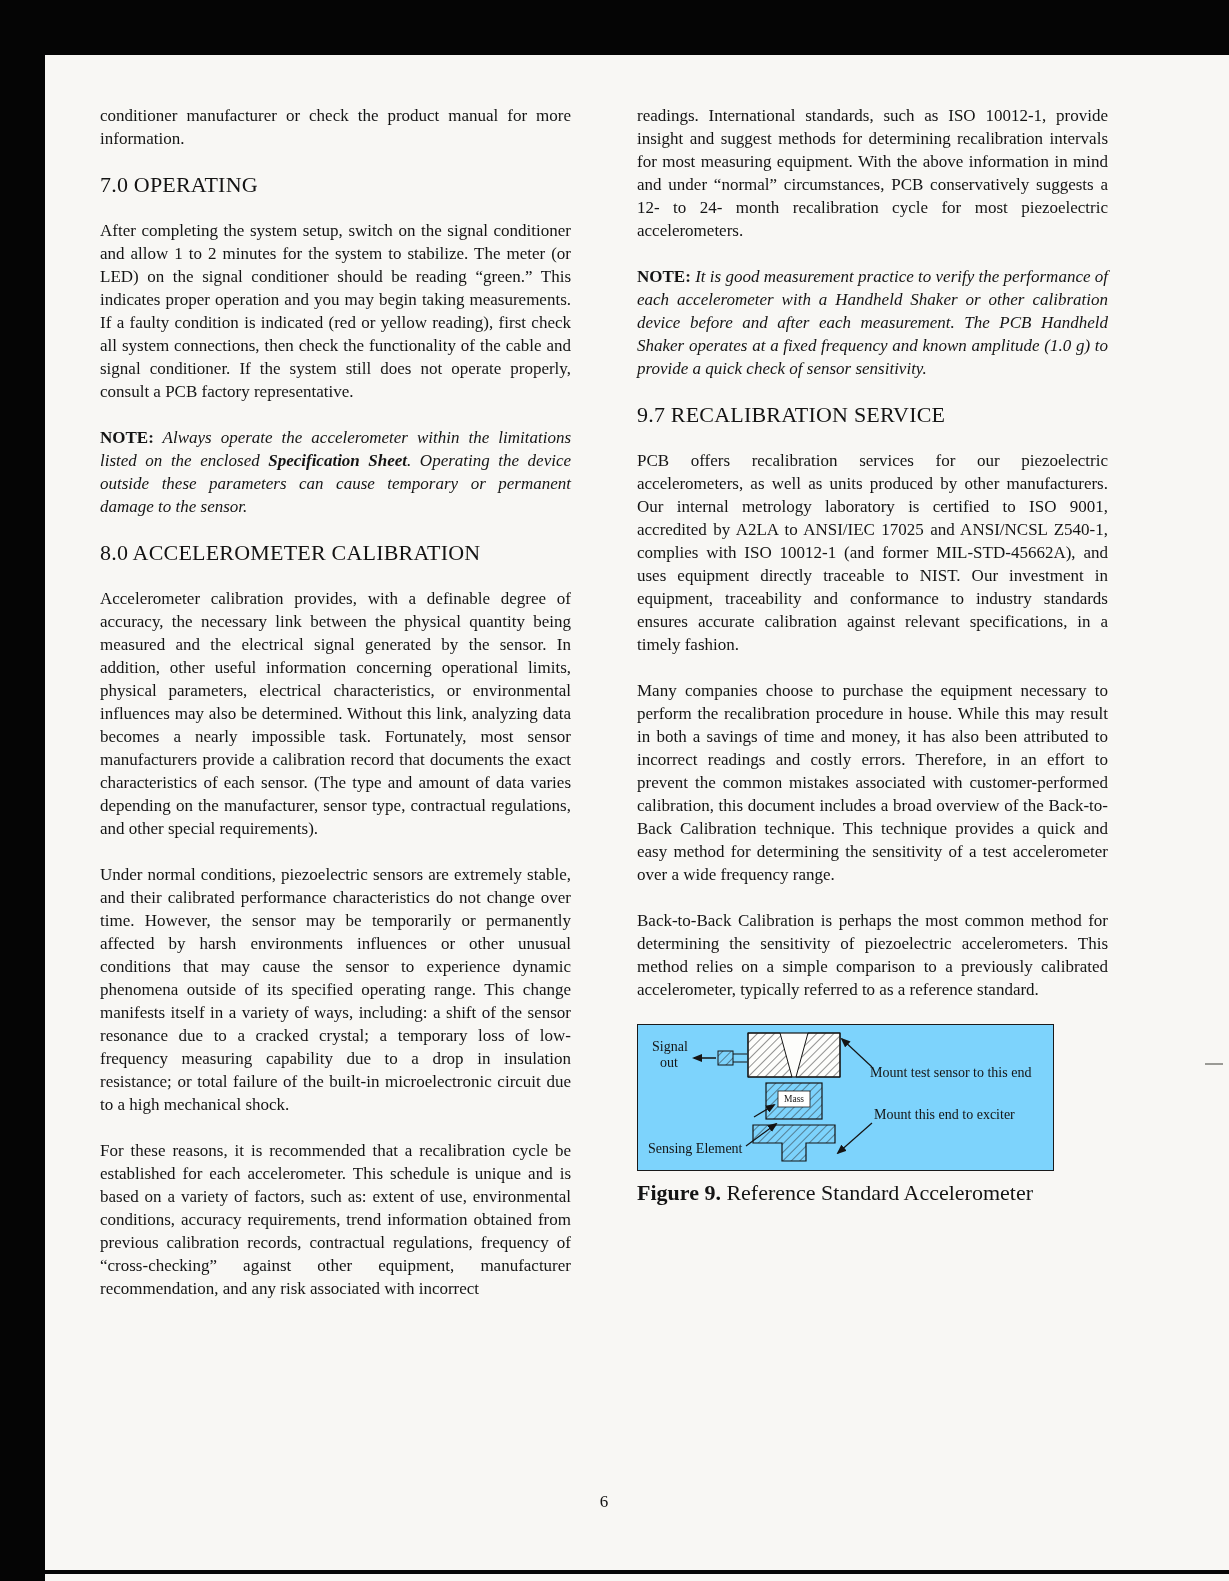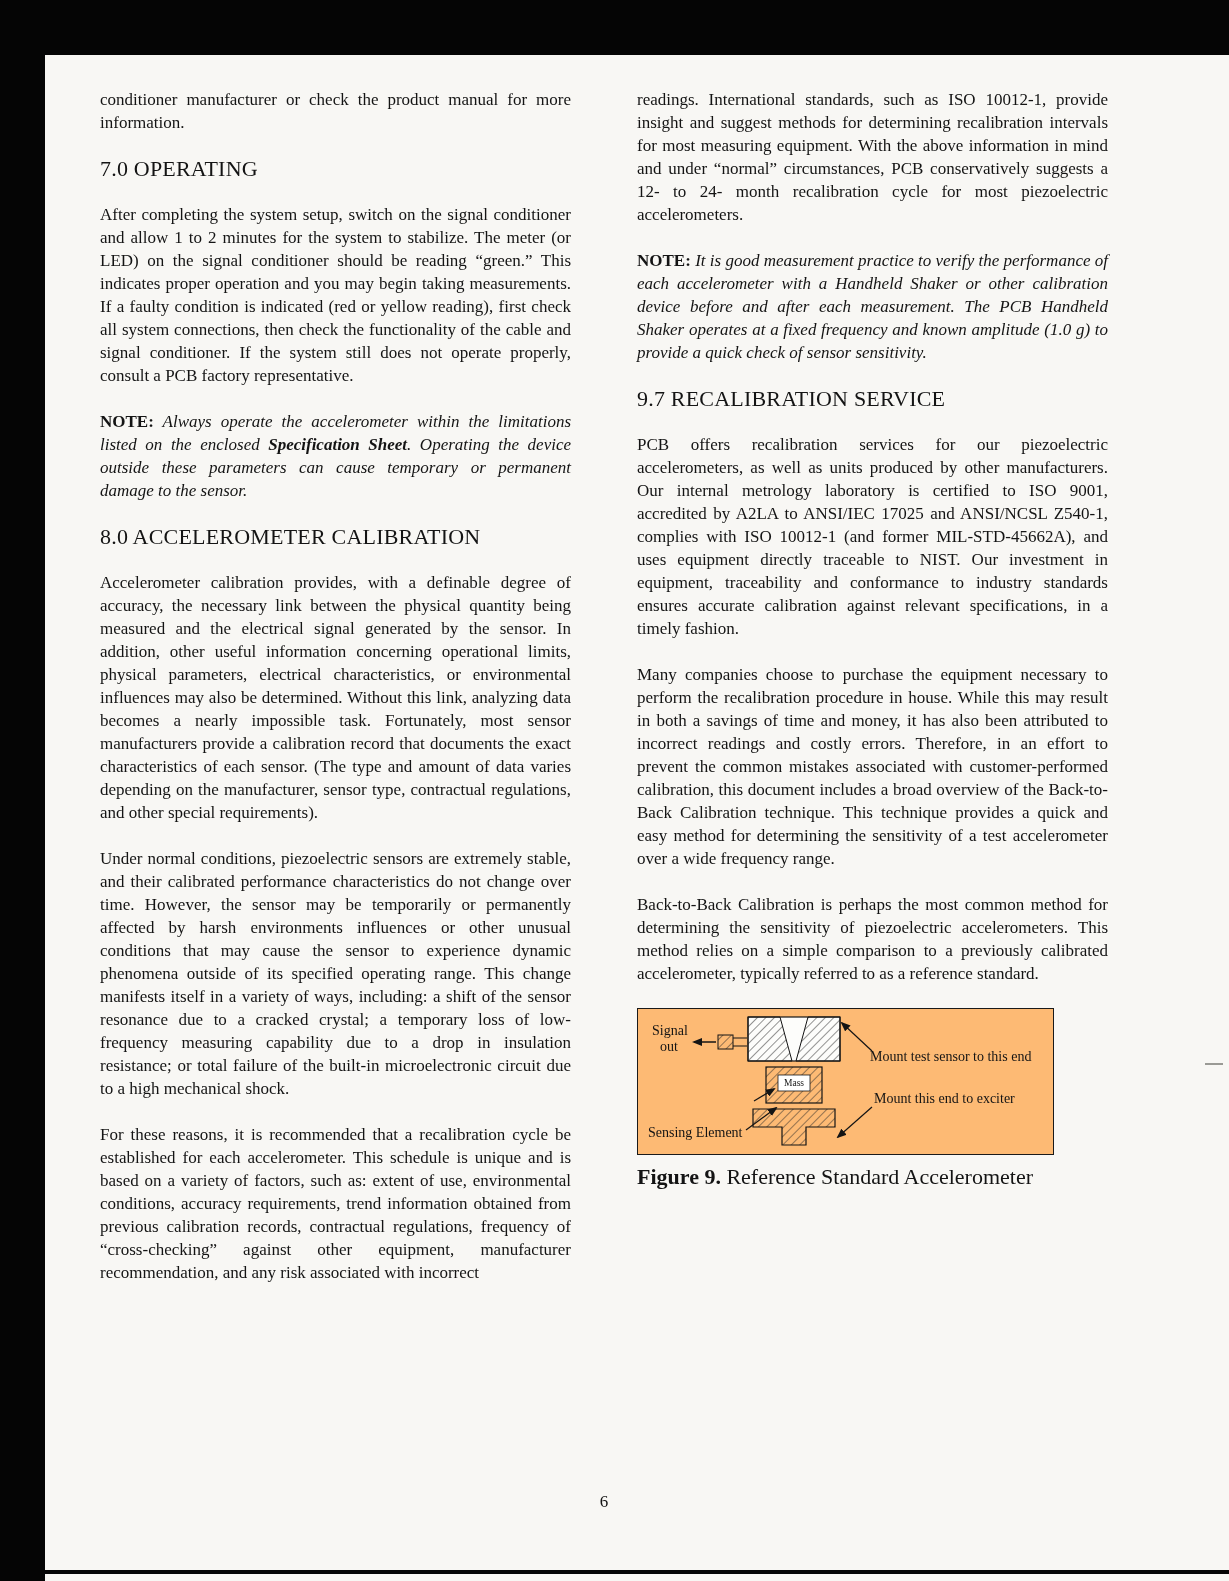--- a/index.html
+++ b/index.html
@@ -12,21 +12,21 @@
     overflow: hidden;
   }
   .scan-top    { position: absolute; top: 0; left: 0; width: 1229px; height: 55px; background: #050505; }
   .scan-left   { position: absolute; top: 0; left: 0; width: 45px; height: 1581px; background: #050505; }
   .scan-bottom { position: absolute; left: 45px; right: 0; bottom: 7px; height: 4px; background: #050505; }
   .scan-dash-right { position: absolute; right: 6px; top: 1063px; width: 18px; height: 2px; background: #9a9a95; }
 
   .content {
     position: absolute;
     left: 100px;
-    top: 88px;
+    top: 104px;
     width: 1008px;
     display: flex;
     gap: 66px;
   }
   .col {
     width: 471px;
     font-size: 17px;
     line-height: 23px;
     text-align: justify;
   }
@@ -39,21 +39,21 @@
     letter-spacing: 0.2px;
   }
   .note { font-style: italic; }
   .note .note-label { font-weight: bold; font-style: normal; }
   .note .seg-bold { font-weight: bold; }
 
   .figure-box {
     width: 417px;
     height: 147px;
     border: 1.5px solid #1a1a1a;
-    background: #fdba74;
+    background: #7dd3fc;
     margin: 6px 0 10px 0;
   }
   .figure-caption {
     text-align: left;
     font-size: 22px;
     margin-bottom: 0;
   }
   .figure-caption .cap-bold { font-weight: bold; }
 
   svg text {

